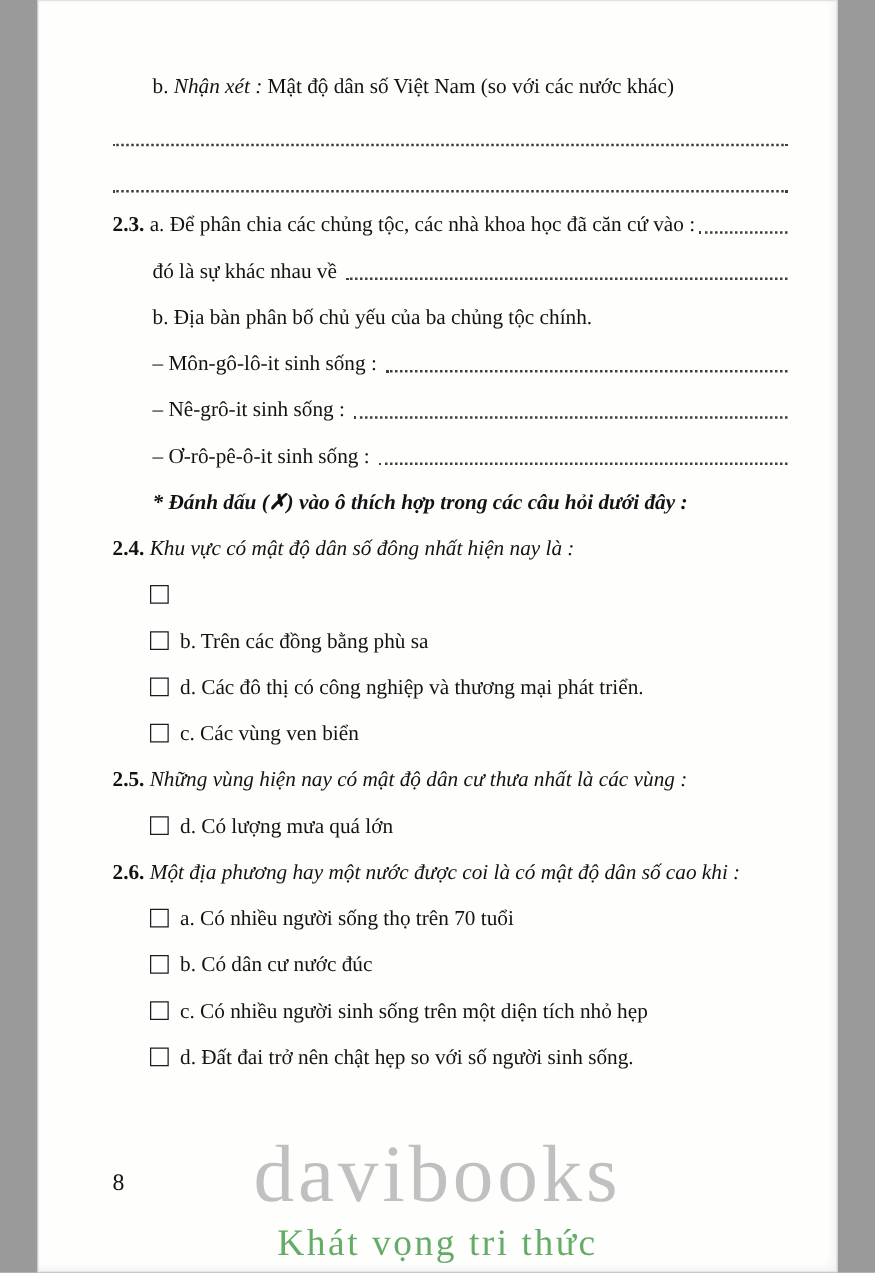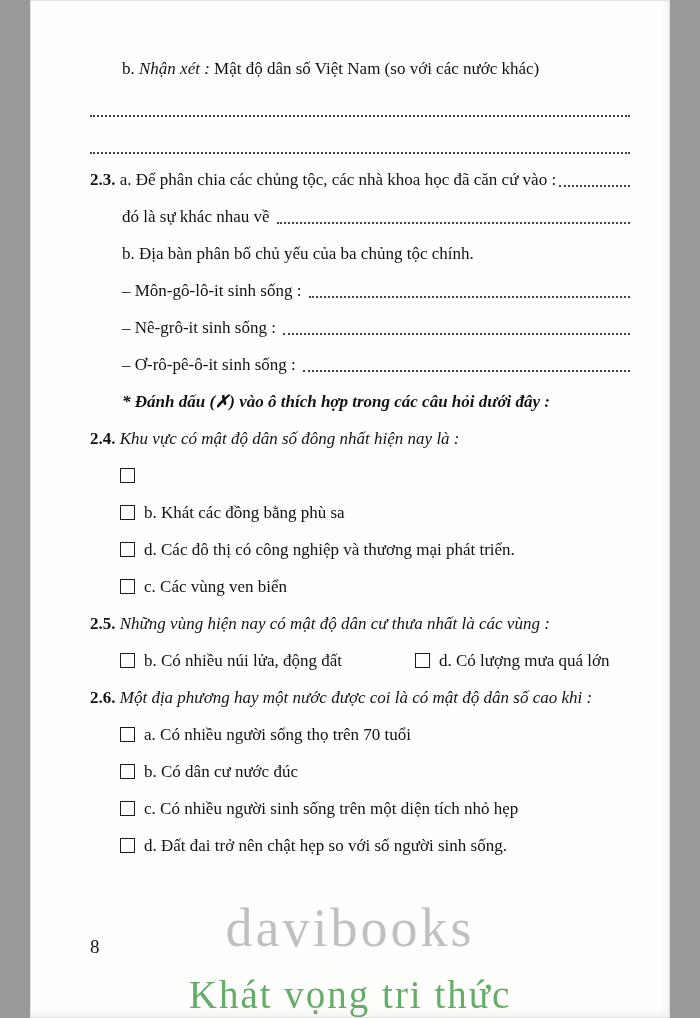--- a/index.html
+++ b/index.html
@@ -54,33 +54,33 @@
     left:60px; top:936px;
     font-size:19px;
   }
   .watermark {
     position:absolute;
     left:0; right:0; bottom:6px;
     text-align:center;
     pointer-events:none;
   }
   .wm-brand {
-    font-size:54px;
+    font-size:65px;
     line-height:72px;
     color:#8f8f8f;
     opacity:0.55;
     letter-spacing:3px;
   }
   .wm-slogan {
-    font-size:39px;
+    font-size:30px;
     line-height:34px;
     color:#4a9e4e;
     opacity:0.85;
     letter-spacing:2px;
-    margin-top:14px;
+    margin-top:2px;
   }
 </style>
 </head>
 <body>
 
 <div class="page">
   <div class="content">
 
     <div class="line indent1">
       <span class="txt"><span>b. </span><span class="it">Nhận xét :</span><span> Mật độ dân số Việt Nam (so với các nước khác)</span></span>
@@ -120,34 +120,33 @@
       <span class="bi">* Đánh dấu (✗) vào ô thích hợp trong các câu hỏi dưới đây :</span>
     </div>
 
     <div class="line">
       <span class="txt"><span class="bd">2.4.</span><span class="it"> Khu vực có mật độ dân số đông nhất hiện nay là :</span></span>
     </div>
     <div class="line opt">
       <span class="checkbox"></span>
     </div>
     <div class="line opt">
-      <span class="checkbox"></span><span>b. Khát các đồng bằng phù sa</span>
+      <span class="checkbox"></span><span>b. Trên các đồng bằng phù sa</span>
     </div>
     <div class="line opt">
       <span class="checkbox"></span><span>d. Các đô thị có công nghiệp và thương mại phát triển.</span>
     </div>
     <div class="line opt">
       <span class="checkbox"></span><span>c. Các vùng ven biển</span>
     </div>
 
     <div class="line">
       <span class="txt"><span class="bd">2.5.</span><span class="it"> Những vùng hiện nay có mật độ dân cư thưa nhất là các vùng :</span></span>
     </div>
     <div class="line opt twocol">
-      <span class="colL"><span class="checkbox"></span><span>b. Có nhiều núi lửa, động đất</span></span>
       <span class="colR"><span class="checkbox"></span><span>d. Có lượng mưa quá lớn</span></span>
     </div>
 
     <div class="line">
       <span class="txt"><span class="bd">2.6.</span><span class="it"> Một địa phương hay một nước được coi là có mật độ dân số cao khi :</span></span>
     </div>
     <div class="line opt">
       <span class="checkbox"></span><span>a. Có nhiều người sống thọ trên 70 tuổi</span>
     </div>
     <div class="line opt">

